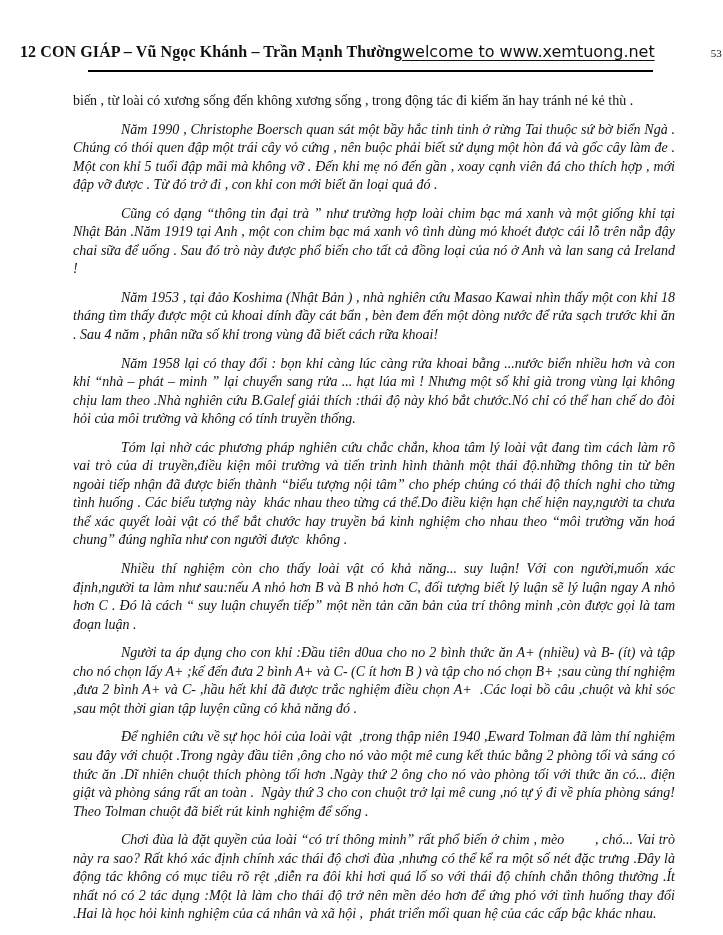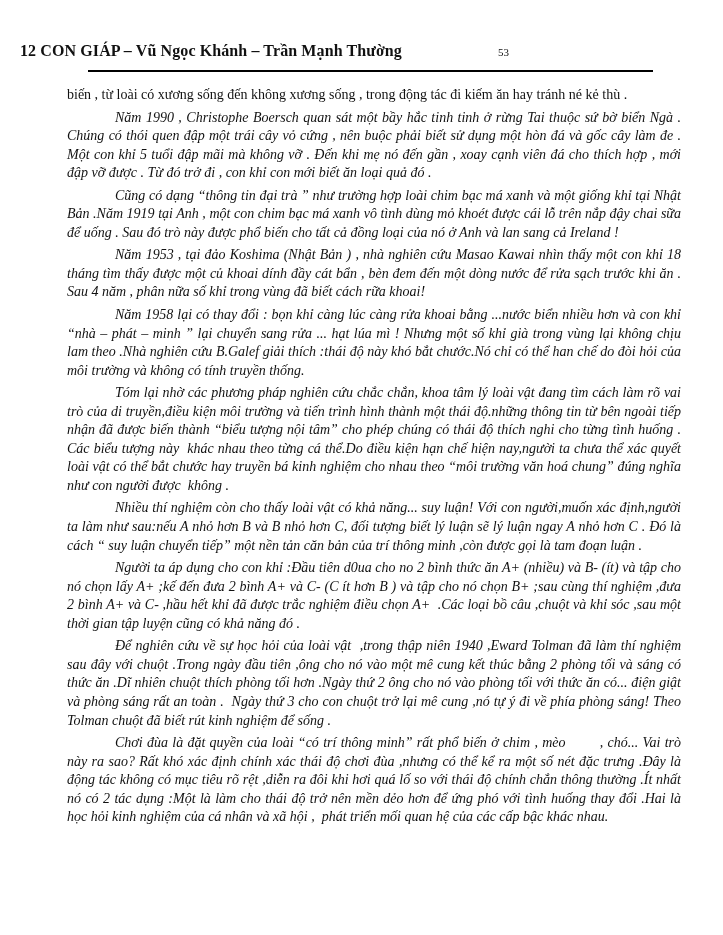--- a/index.html
+++ b/index.html
@@ -17,21 +17,20 @@
     overflow: hidden;
   }
   .header {
     position: absolute;
     top: 42px;
     left: 20px;
     right: 18px;
     display: flex;
     align-items: baseline;
     white-space: nowrap;
-    gap: 40px;
   }
   .book-title {
     font-weight: bold;
     font-size: 16px;
     letter-spacing: 0.1px;
   }
   .site-link {
     margin-left: auto;
     font-family: "DejaVu Sans", "Liberation Sans", sans-serif;
     font-size: 16px;
@@ -55,35 +54,36 @@
   .content {
     position: absolute;
     top: 82px;
     left: 63px;
     width: 622px;
     font-size: 14px;
     line-height: 18.55px;
     text-align: justify;
   }
   .content p {
-    margin: 4px;
+    margin: 10px;
     white-space: pre-wrap;
   }
   .content p.indent {
     text-indent: 48px;
     font-style: italic;
   }
 </style>
 </head>
 <body>
 
 <div class="page">
 
   <div class="header">
     <span class="book-title">12 CON GIÁP – Vũ Ngọc Khánh – Trần Mạnh Thường</span>
+    <span class="site-link">welcome to www.xemtuong.net</span>
     <span class="page-number">53</span>
   </div>
 
   <div class="header-rule"></div>
 
   <div class="content">
     <p>biến , từ loài có xương sống đến không xương sống , trong động tác đi kiếm ăn hay tránh né kẻ thù .</p>
     <p class="indent">Năm 1990 , Christophe Boersch quan sát một bầy hắc tinh tinh ở rừng Tai thuộc sứ bờ biển Ngà . Chúng có thói quen đập một trái cây vỏ cứng , nên buộc phải biết sử dụng một hòn đá và gốc cây làm đe . Một con khỉ 5 tuổi đập mãi mà không vỡ . Đến khi mẹ nó đến gần , xoay cạnh viên đá cho thích hợp , mới đập vỡ được . Từ đó trở đi , con khỉ con mới biết ăn loại quả đó .</p>
     <p class="indent">Cũng có dạng “thông tin đại trà ” như trường hợp loài chim bạc má xanh và một giống khỉ tại Nhật Bản .Năm 1919 tại Anh , một con chim bạc má xanh vô tình dùng mỏ khoét được cái lỗ trên nắp đậy chai sữa để uống . Sau đó trò này được phổ biến cho tất cả đồng loại của nó ở Anh và lan sang cả Ireland !</p>
     <p class="indent">Năm 1953 , tại đảo Koshima (Nhật Bản ) , nhà nghiên cứu Masao Kawai nhìn thấy một con khỉ 18 tháng tìm thấy được một củ khoai dính đầy cát bẩn , bèn đem đến một dòng nước để rửa sạch trước khi ăn . Sau 4 năm , phân nữa số khỉ trong vùng đã biết cách rữa khoai!</p>

